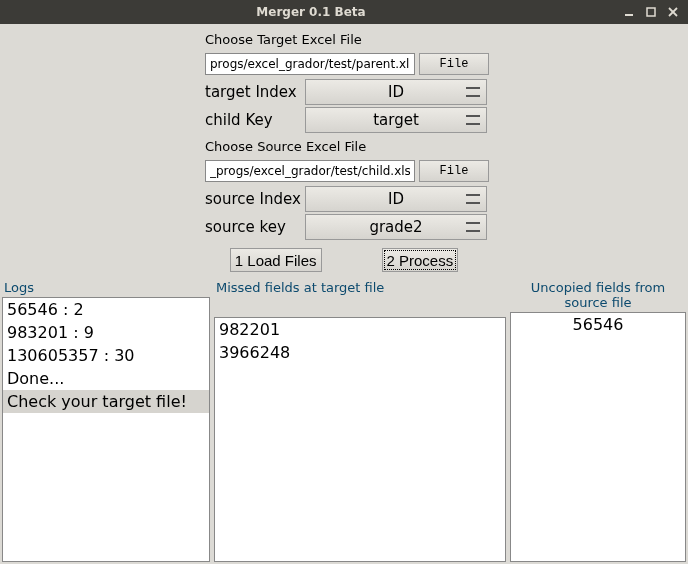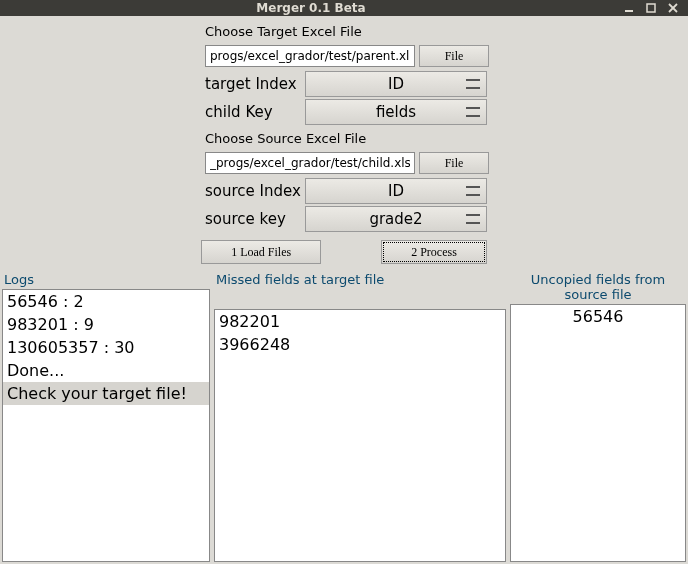--- a/index.html
+++ b/index.html
@@ -11,21 +11,21 @@
   }
   .window {
     width: 688px;
     height: 564px;
     background: #dcdad5;
     box-sizing: border-box;
     display: flex;
     flex-direction: column;
   }
   .titlebar {
-    height: 16px;
+    height: 24px;
     background: #3c3b37;
     color: #dfdbd2;
     display: flex;
     align-items: center;
     font-size: 12px;
     font-weight: bold;
   }
   .titlebar .title {
     flex: 1;
     text-align: center;
@@ -79,21 +79,21 @@
     font-size: 12px;
     padding: 0 4px;
     color: #000;
   }
   .file-btn {
     width: 70px;
     height: 22px;
     margin-left: 4px;
     background: linear-gradient(#eceae5,#d6d4cf);
     border: 1px solid #999;
-    font-family: Liberation Serif, serif;
+    font-family: Liberation Mono, monospace;
     font-size: 12px;
     cursor: pointer;
   }
   .field-label {
     width: 100px;
     font-size: 15px;
     color: #000;
   }
   .dropdown {
     width: 180px;
@@ -120,25 +120,25 @@
     padding: 1px 0;
   }
   .button-row {
     display: flex;
     justify-content: center;
     gap: 60px;
     padding: 6px 0 4px 0;
   }
   .action-btn {
     height: 24px;
-    padding: 0 29px;
+    padding: 0 4px;
     background: linear-gradient(#eceae5,#d6d4cf);
     border: 1px solid #999;
-    font-family: Liberation Serif, serif;
-    font-size: 12px;
+    font-family: Liberation Sans, sans-serif;
+    font-size: 15px;
     cursor: pointer;
   }
   .action-btn.focused {
     outline: 1px dotted #000;
     outline-offset: -3px;
   }
   .panels {
     flex: 1;
     display: flex;
     border-top: 0;
@@ -215,21 +215,21 @@
         <span class="field-label">target Index</span>
         <div class="dropdown">
           <span>ID</span>
           <span class="dd-handle"></span>
         </div>
       </div>
 
       <div class="row">
         <span class="field-label">child Key</span>
         <div class="dropdown">
-          <span>fields</span>
+          <span>target</span>
           <span class="dd-handle"></span>
         </div>
       </div>
 
       <div class="section-label">Choose Source Excel File</div>
       <div class="row">
         <input class="path-input" value="_progs/excel_grador/test/child.xlsx" style="">
         <button class="file-btn">File</button>
       </div>
 

